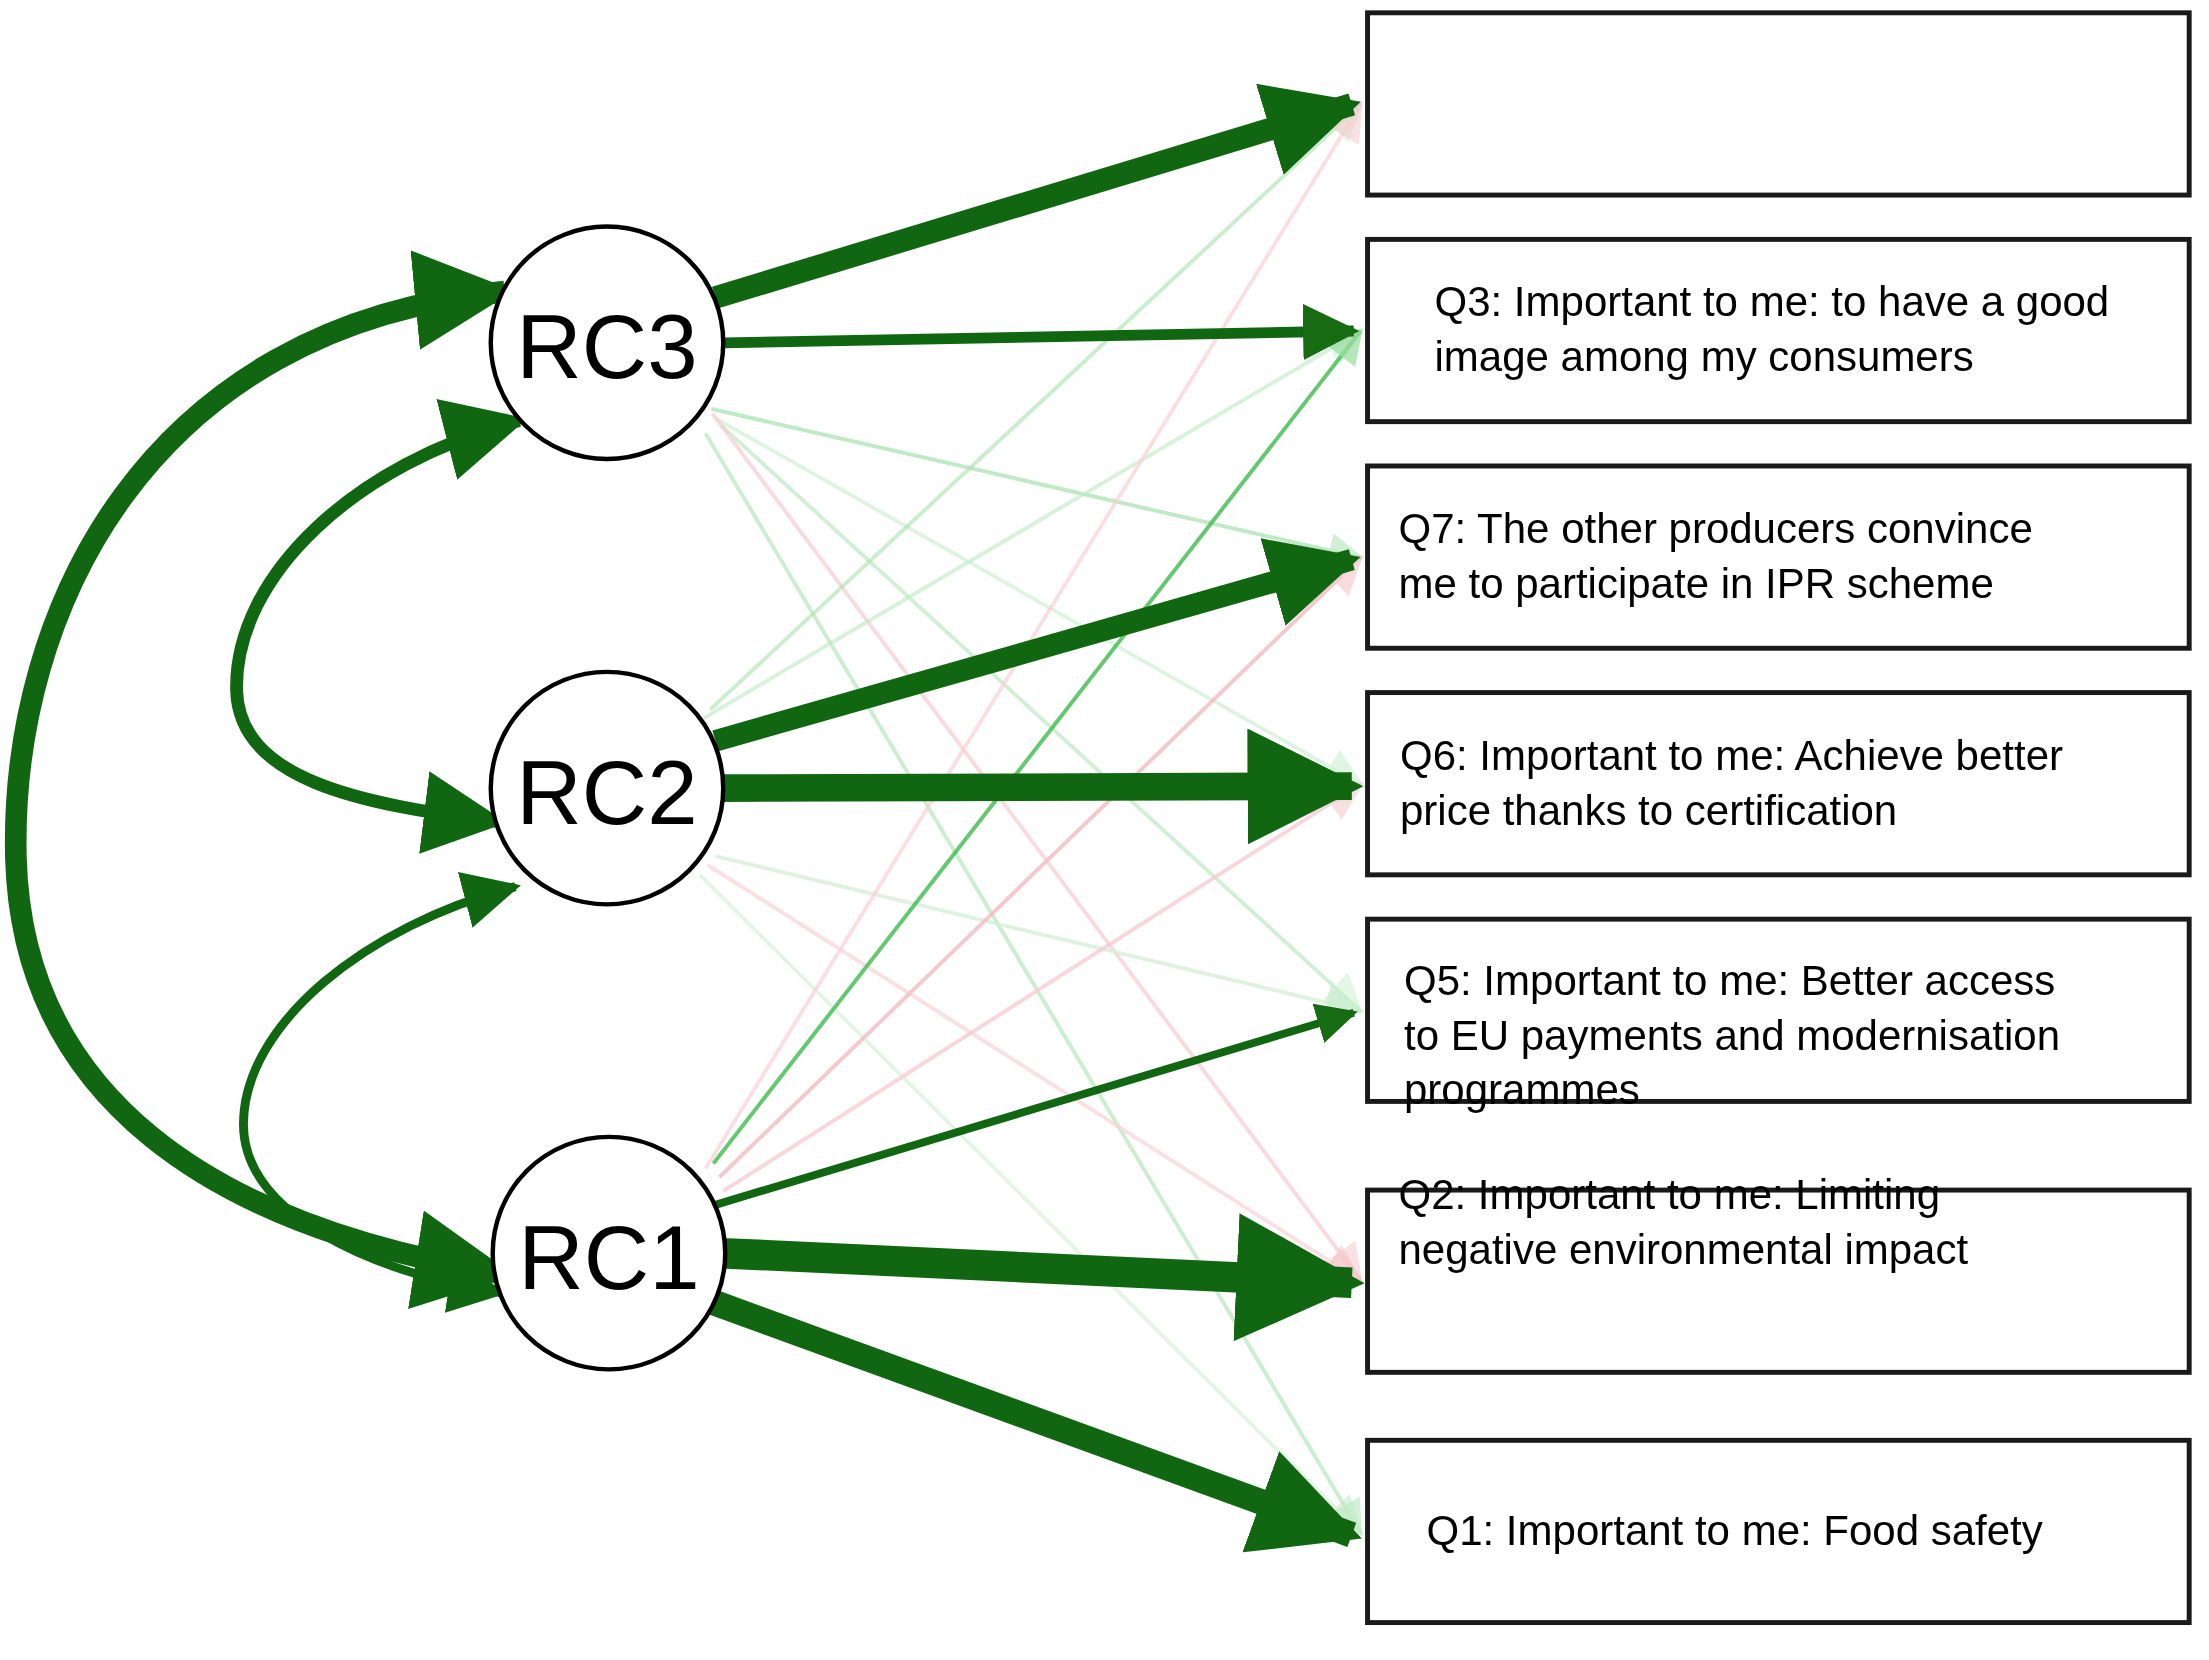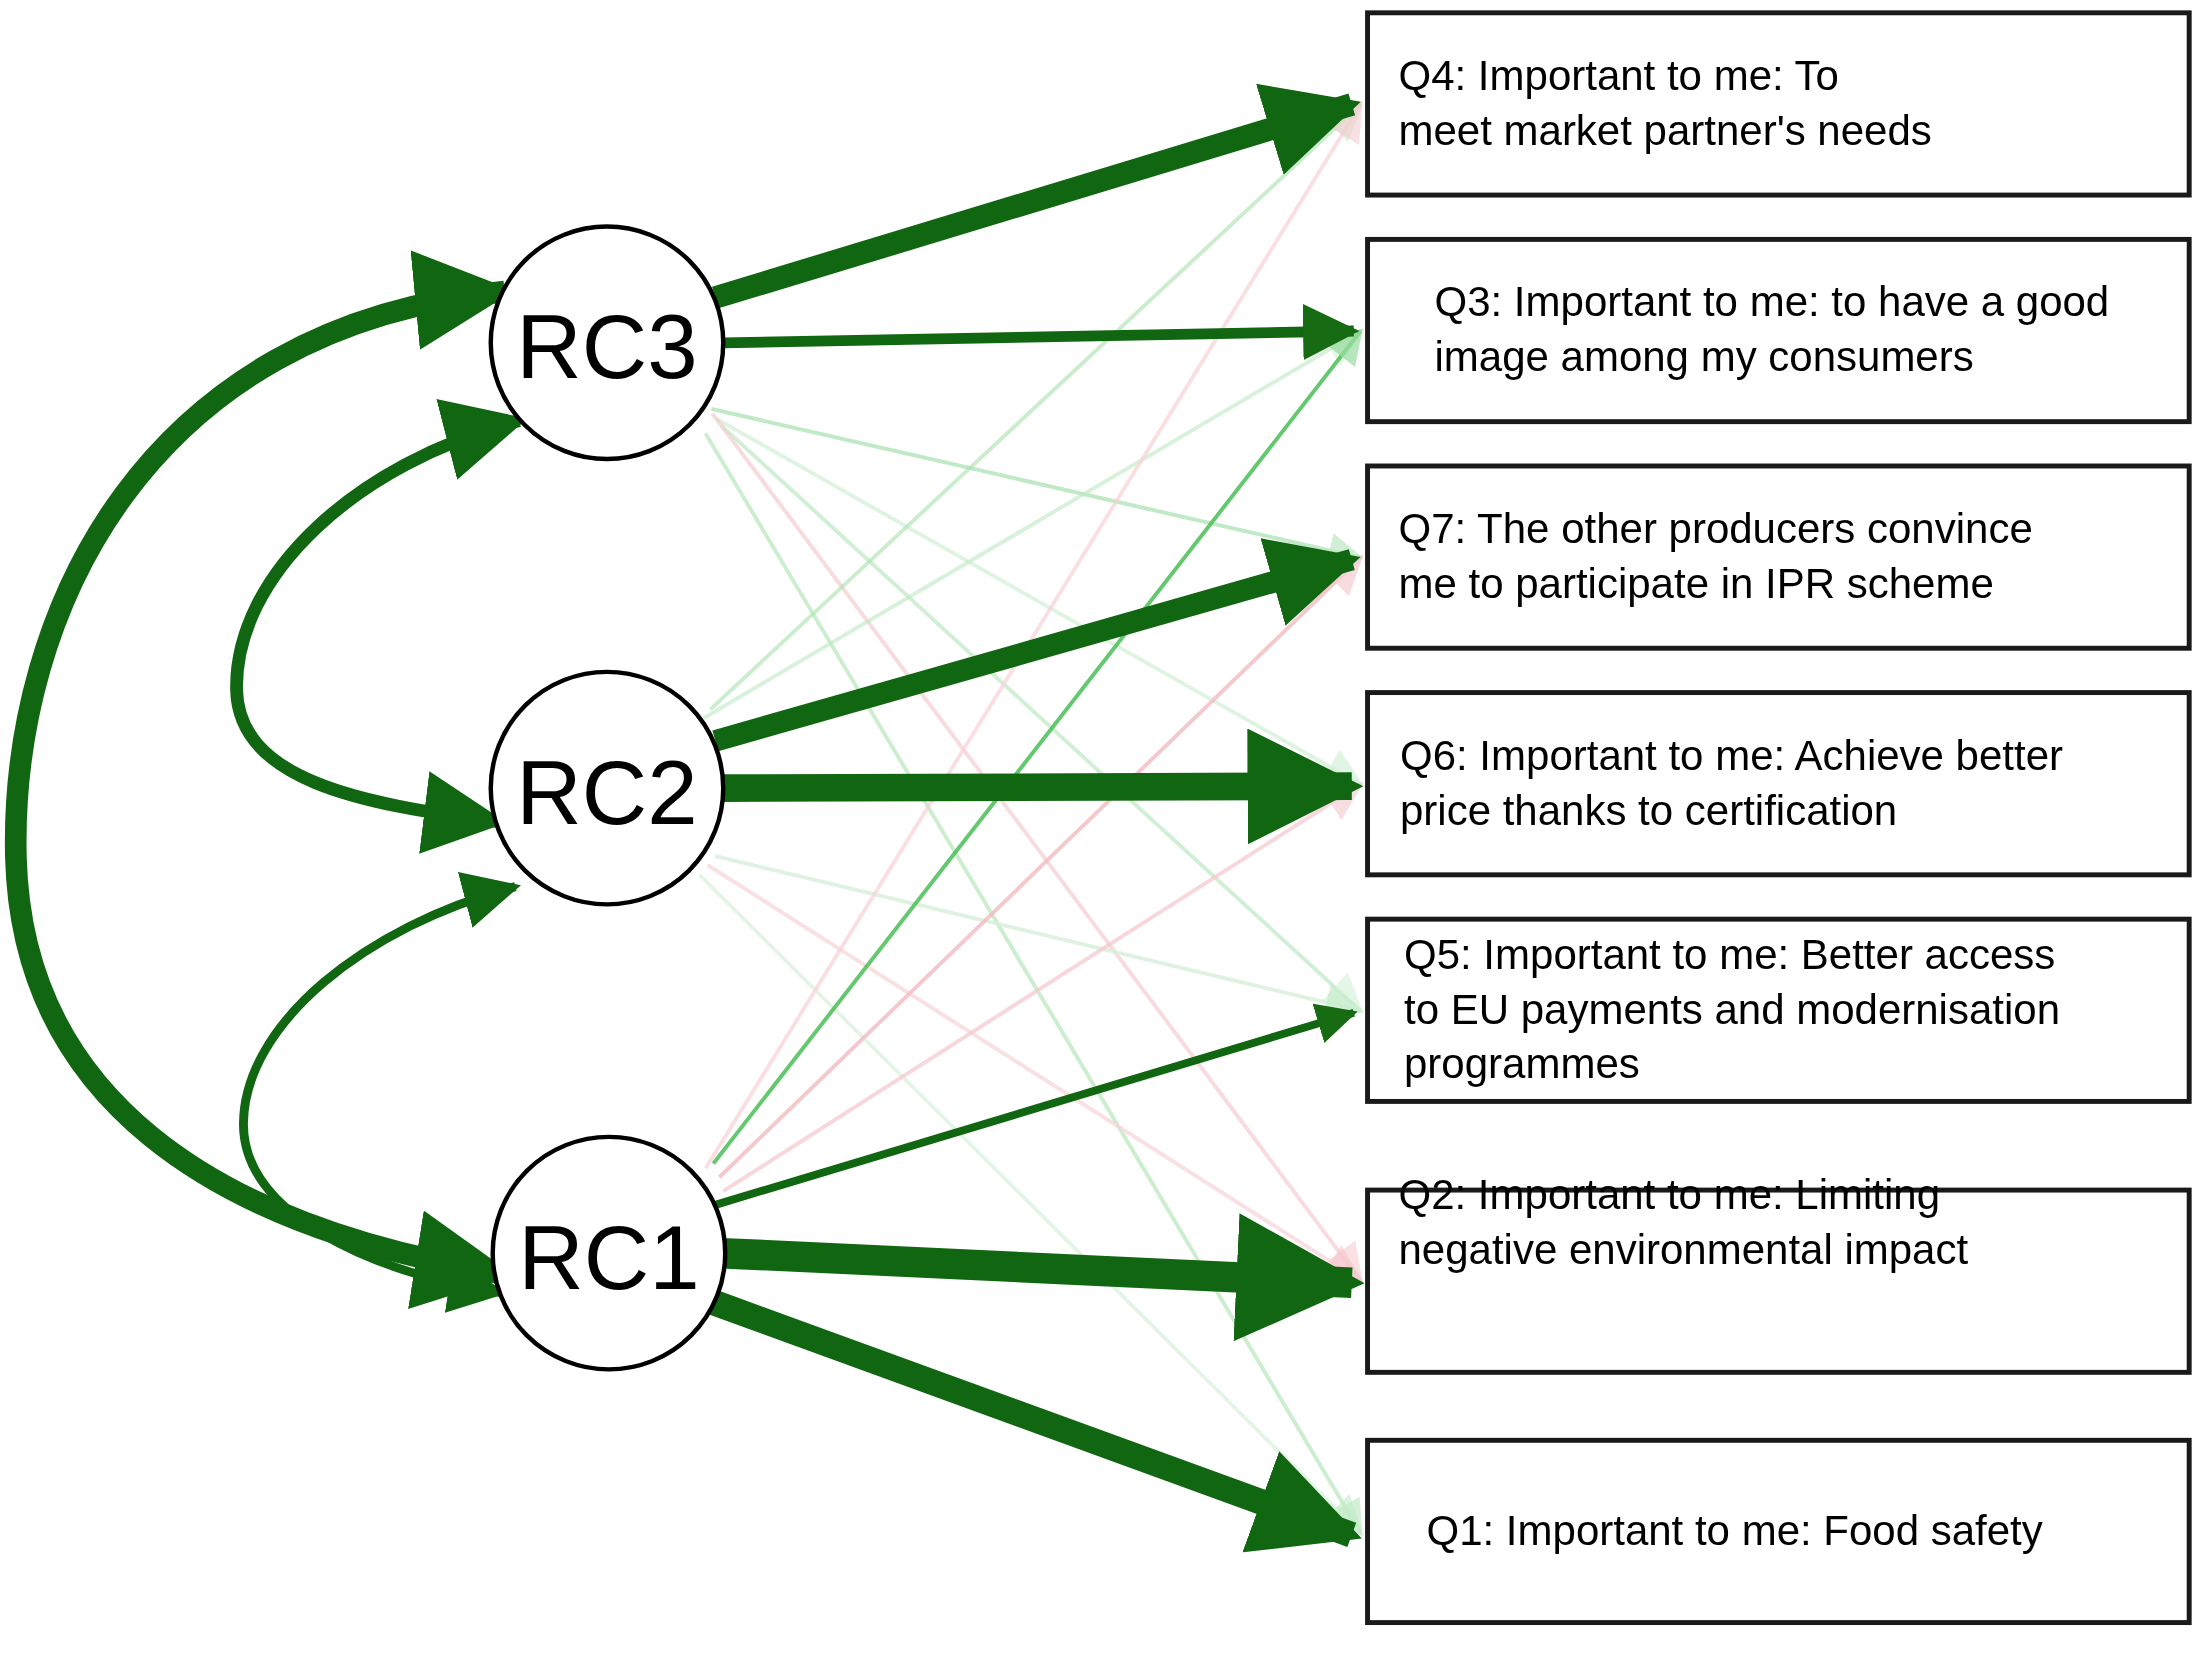--- a/index.html
+++ b/index.html
@@ -143,33 +143,31 @@
       <circle cx="616" cy="348" r="118" fill="#ffffff" stroke="#000000" stroke-width="4.5"></circle>
       <circle cx="616" cy="800" r="118" fill="#ffffff" stroke="#000000" stroke-width="4.5"></circle>
       <circle cx="618" cy="1272" r="118" fill="#ffffff" stroke="#000000" stroke-width="4.5"></circle>
 
       <text class="factor-label" x="616" y="352">RC3</text>
       <text class="factor-label" x="616" y="804">RC2</text>
       <text class="factor-label" x="618" y="1276">RC1</text>
     </g>
   </svg>
 
-  <div class="indicator-text" style="left:1367px; top:12.8px; width:822px; height:182px;">Q4: Important to me: To
-meet market partner's needs</div>
 
   <div class="indicator-text" style="left:1367px; top:239px; width:822px; height:182px;margin-left:36px;">Q3: Important to me: to have a good
 image among my consumers</div>
 
   <div class="indicator-text" style="left:1367px; top:466px; width:822px; height:182px;">Q7: The other producers convince
 me to participate in IPR scheme</div>
 
   <div class="indicator-text" style="left:1367px; top:693px; width:822px; height:182px;padding-left:33px;">Q6: Important to me: Achieve better
 price thanks to certification</div>
 
-  <div class="indicator-text" style="left:1367px; top:919px; width:822px; height:182px;padding-left:37px;">Q5: Important to me: Better access
+  <div class="indicator-text" style="left:1367px; top:945px; width:822px; height:182px;padding-left:37px;">Q5: Important to me: Better access
 to EU payments and modernisation
 programmes</div>
 
   <div class="indicator-text" style="left:1367px; top:1132px; width:822px; height:182px;">Q2: Important to me: Limiting
 negative environmental impact</div>
 
   <div class="indicator-text" style="left:1367px; top:1440px; width:822px; height:182px;margin-left:28px;">Q1: Important to me: Food safety</div>
 
 </div>
 

